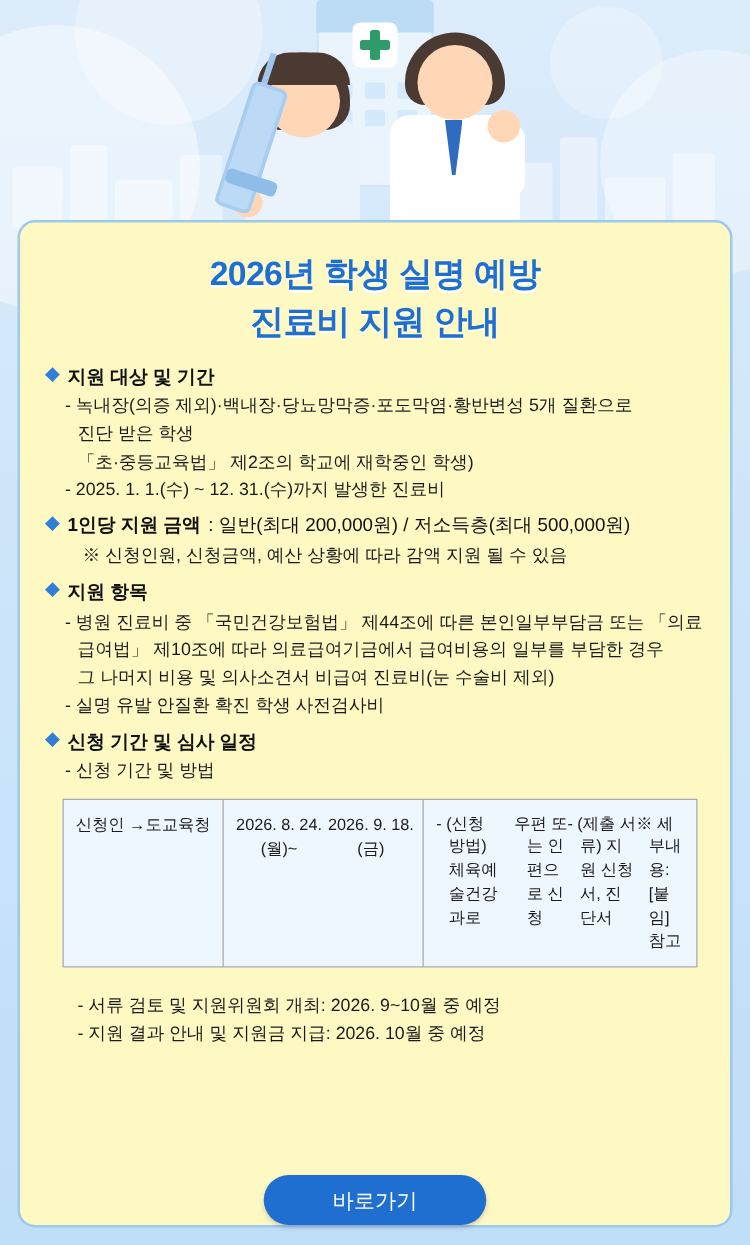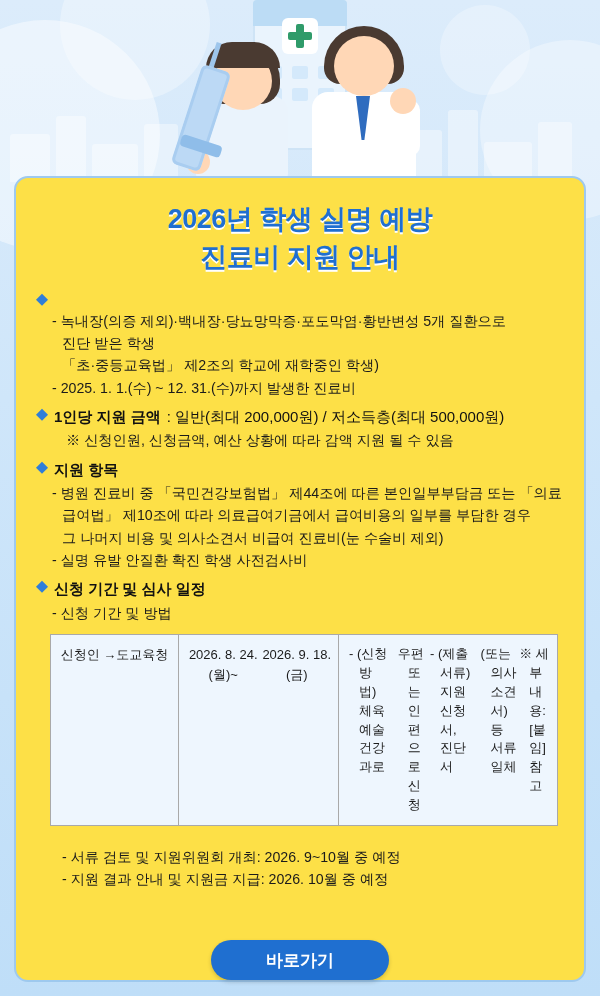--- a/index.html
+++ b/index.html
@@ -71,21 +71,21 @@
     background: #8fbde9; border-radius: 4px; transform: rotate(18deg);
   }
   .syr-needle {
     position: absolute; left: 212px; top: 42px; width: 5px; height: 30px;
     background: #9ec6ec; transform: rotate(18deg);
   }
 
   
   .card {
     position: absolute; left: 14px; top: 176px; width: 572px; height: 806px;
-    background: #fde047;
+    background: #fef9c3;
     border: 2px solid #9ec9ee;
     border-radius: 14px;
     padding: 22px 20px 14px 20px;
   }
 
   .title {
     text-align: center;
     color: #1f6fd0;
     font-size: 27px;
     font-weight: bold;
@@ -127,21 +127,21 @@
   .sched .c3 .li { padding-left: 10px; text-indent: -10px; line-height: 1.45; }
 
   .tail { margin-top: 21px; }
   .tail .ln { white-space: nowrap; }
 
   
   .cta-wrap { position: absolute; left: 0; right: 0; bottom: 16px; display: flex; justify-content: center; }
   .cta {
     width: 178px; height: 40px; border-radius: 20px;
     background: #1f6fd0; color: #ffffff;
-    font-size: 17px; font-weight: bold;
+    font-size: 17px; font-weight: normal;
     display: flex; align-items: center; justify-content: center;
     border: none; cursor: pointer;
     box-shadow: 0 2px 4px rgba(0,0,0,0.18);
   }
 </style>
 </head>
 <body>
 
 <div class="bg-layer">
   <div class="bg-circle bg-c1"></div>
@@ -200,20 +200,21 @@
 
   <div class="title">
     <div>2026년 학생 실명 예방</div>
     <div>진료비 지원 안내</div>
   </div>
 
   <div class="body">
 
     <div class="sec-head">
       <span class="dia">◆</span>
+      <span>지원 대상 및 기간</span>
     </div>
     <div class="ln">- 녹내장(의증 제외)·백내장·당뇨망막증·포도막염·황반변성 5개 질환으로</div>
     <div class="ln ind">진단 받은 학생</div>
     <div class="ln ind">「초·중등교육법」 제2조의 학교에 재학중인 학생)</div>
     <div class="ln">- 2025. 1. 1.(수) ~ 12. 31.(수)까지 발생한 진료비</div>
 
     <div class="sec-head">
       <span class="dia">◆</span>
       <span>1인당 지원 금액</span>
       <span class="amt-normal">: 일반(최대 200,000원) / 저소득층(최대 500,000원)</span>
@@ -241,21 +242,20 @@
         <div>도교육청</div>
       </div>
       <div class="col c2">
         <div>2026. 8. 24.(월)~</div>
         <div>2026. 9. 18.(금)</div>
       </div>
       <div class="col c3">
         <div class="li">- (신청 방법) 체육예술건강과로</div>
         <div class="li" style="padding-left:20px;">우편 또는 인편으로 신청</div>
         <div class="li">- (제출 서류) 지원 신청서, 진단서</div>
-        <div class="li" style="padding-left:20px;">(또는 의사소견서) 등 서류 일체</div>
         <div class="li">※ 세부내용: [붙임] 참고</div>
       </div>
     </div>
 
     <div class="tail">
       <div class="ln ind">- 서류 검토 및 지원위원회 개최: 2026. 9~10월 중 예정</div>
       <div class="ln ind">- 지원 결과 안내 및 지원금 지급: 2026. 10월 중 예정</div>
     </div>
 
   </div>

